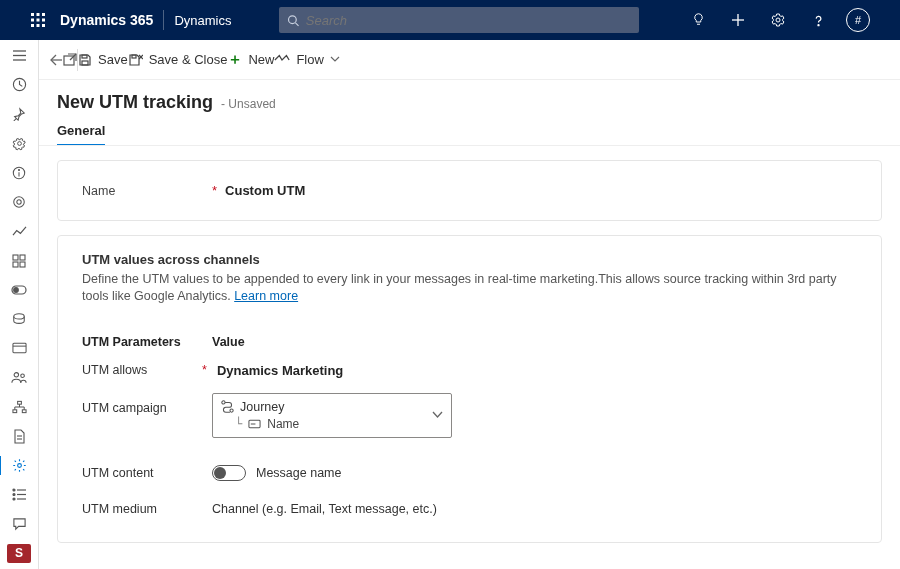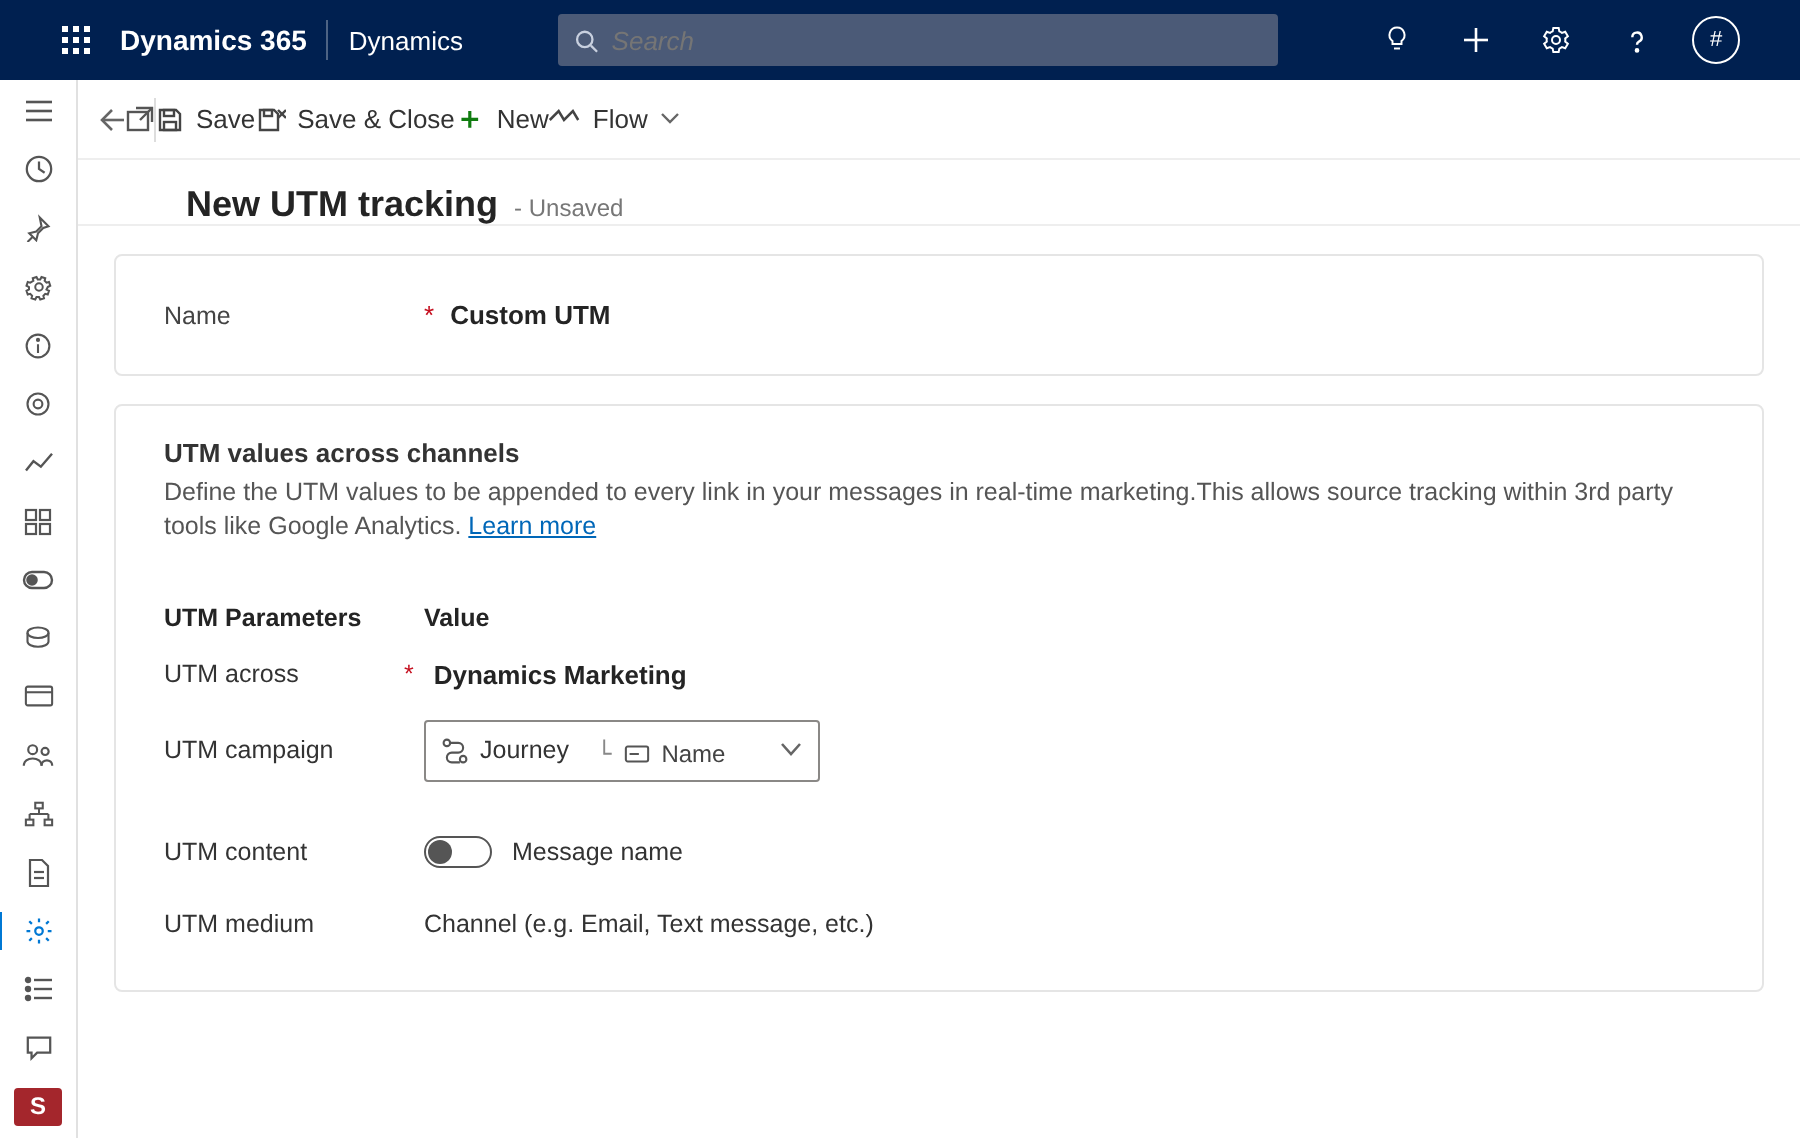--- a/index.html
+++ b/index.html
@@ -27,21 +27,21 @@
   .main { flex:1; display:flex; flex-direction:column; overflow:hidden; }
 
   
   .cmdbar { height:40px; border-bottom:1px solid #eee; display:flex; align-items:center; padding:16px 10px; font-size:13px; color:#333; }
   .cmd-btn { display:flex; align-items:center; gap:6px; cursor:pointer; }
   .plus-green { color:#107c10; font-weight:bold; }
 
   
   .page { padding:12px 18px 0 18px; flex:1; display:flex; flex-direction:column; overflow:auto; }
   .title-row { display:flex; align-items:baseline; gap:8px; }
-  .page-title { font-size:18px; font-weight:600; color:#242424;margin-left:36px; }
+  .page-title { font-size:18px; font-weight:600; color:#242424; }
   .unsaved { font-size:12px; color:#777; }
   .tabs { margin-top:10px; display:flex; gap:18px; border-bottom:0; }
   .tab { font-size:13px; font-weight:600; color:#242424; padding-bottom:6px; cursor:pointer; }
   .tab.active { border-bottom:2px solid #0078d4; }
   .hr { height:1px; background:#eee; width:calc(100% + 36px); margin-left:-18px; margin-top:-1px; }
 
   
   .card { border:1px solid #e5e5e5; border-radius:4px; padding:16px 24px; margin-top:14px; font-size:13px; color:#333; }
   .field-row { display:flex; align-items:center; padding:6px 0; }
   .field-label { width:130px; font-size:12.5px; color:#444; }
@@ -50,21 +50,21 @@
 
   .section-title { font-weight:600; font-size:13px; margin-bottom:4px; }
   .section-desc { font-size:12.5px; color:#555; line-height:1.35; margin-bottom:30px; }
   .link { color:#0067b8; text-decoration:underline; cursor:pointer; }
 
   .grid-header { display:flex; font-size:12.5px; font-weight:600; color:#242424; margin-bottom:8px; }
   .col-a { width:130px; }
   .grid-row { display:flex; align-items:flex-start; padding:6px 0; font-size:12.5px; min-height:30px; }
   .grid-row .col-b { flex:1; }
 
-  .dropdown { width:198px; border:1px solid #8a8886; border-radius:2px; padding:6px 8px; display:flex; flex-direction:row; position:relative; cursor:pointer; background:#fff; }
+  .dropdown { width:240px; border:1px solid #8a8886; border-radius:2px; padding:6px 8px; display:flex; flex-direction:column; position:relative; cursor:pointer; background:#fff; }
   .dd-line1 { display:flex; align-items:center; gap:6px; font-size:12.5px; }
   .dd-line2 { display:flex; align-items:center; gap:6px; font-size:12px; color:#444; margin-left:14px; margin-top:3px; }
   .dd-chevron { position:absolute; right:8px; top:50%; transform:translateY(-50%); }
   .elbow { color:#888; font-family:monospace; }
 
   .toggle { width:34px; height:16px; border:1px solid #555; border-radius:10px; display:inline-flex; align-items:center; padding:1px; cursor:pointer; margin-right:10px; }
   .toggle-knob { width:12px; height:12px; border-radius:50%; background:#555; }
 
   svg { display:block; }
 </style>
@@ -295,20 +295,23 @@
             <polyline points="1,1 5,5 9,1"></polyline>
           </svg>
       </div>
     </div>
 
     <div class="page">
       <div class="title-row">
         <div class="page-title">New UTM tracking</div>
         <div class="unsaved">- Unsaved</div>
       </div>
+      <div class="tabs">
+        <div class="tab active">General</div>
+      </div>
       <div class="hr"></div>
 
       <div class="card">
         <div class="field-row">
           <div class="field-label">Name</div>
           <span class="req">*</span>
           <div class="field-value" style="font-weight:600">Custom UTM</div>
         </div>
       </div>
 
@@ -317,21 +320,21 @@
         <div class="section-desc">
           <span>Define the UTM values to be appended to every link in your messages in real-time marketing.This allows source tracking within 3rd party tools like Google Analytics. </span><a class="link">Learn more</a>
         </div>
 
         <div class="grid-header">
           <div class="col-a">UTM Parameters</div>
           <div>Value</div>
         </div>
 
         <div class="grid-row">
-          <div class="col-a">UTM across</div>
+          <div class="col-a">UTM allows</div>
           <span class="req" style="margin-left:-10px;margin-right:10px">*</span>
           <div class="col-b field-value" style="font-weight:600">Dynamics Marketing</div>
         </div>
 
         <div class="grid-row" style="align-items:flex-start">
           <div class="col-a" style="padding-top:8px">UTM campaign</div>
           <div class="col-b">
             <div class="dropdown">
               <div class="dd-line1">
                 <svg width="13" height="13" viewBox="0 0 16 16" fill="none" stroke="#555" stroke-width="1.3">

